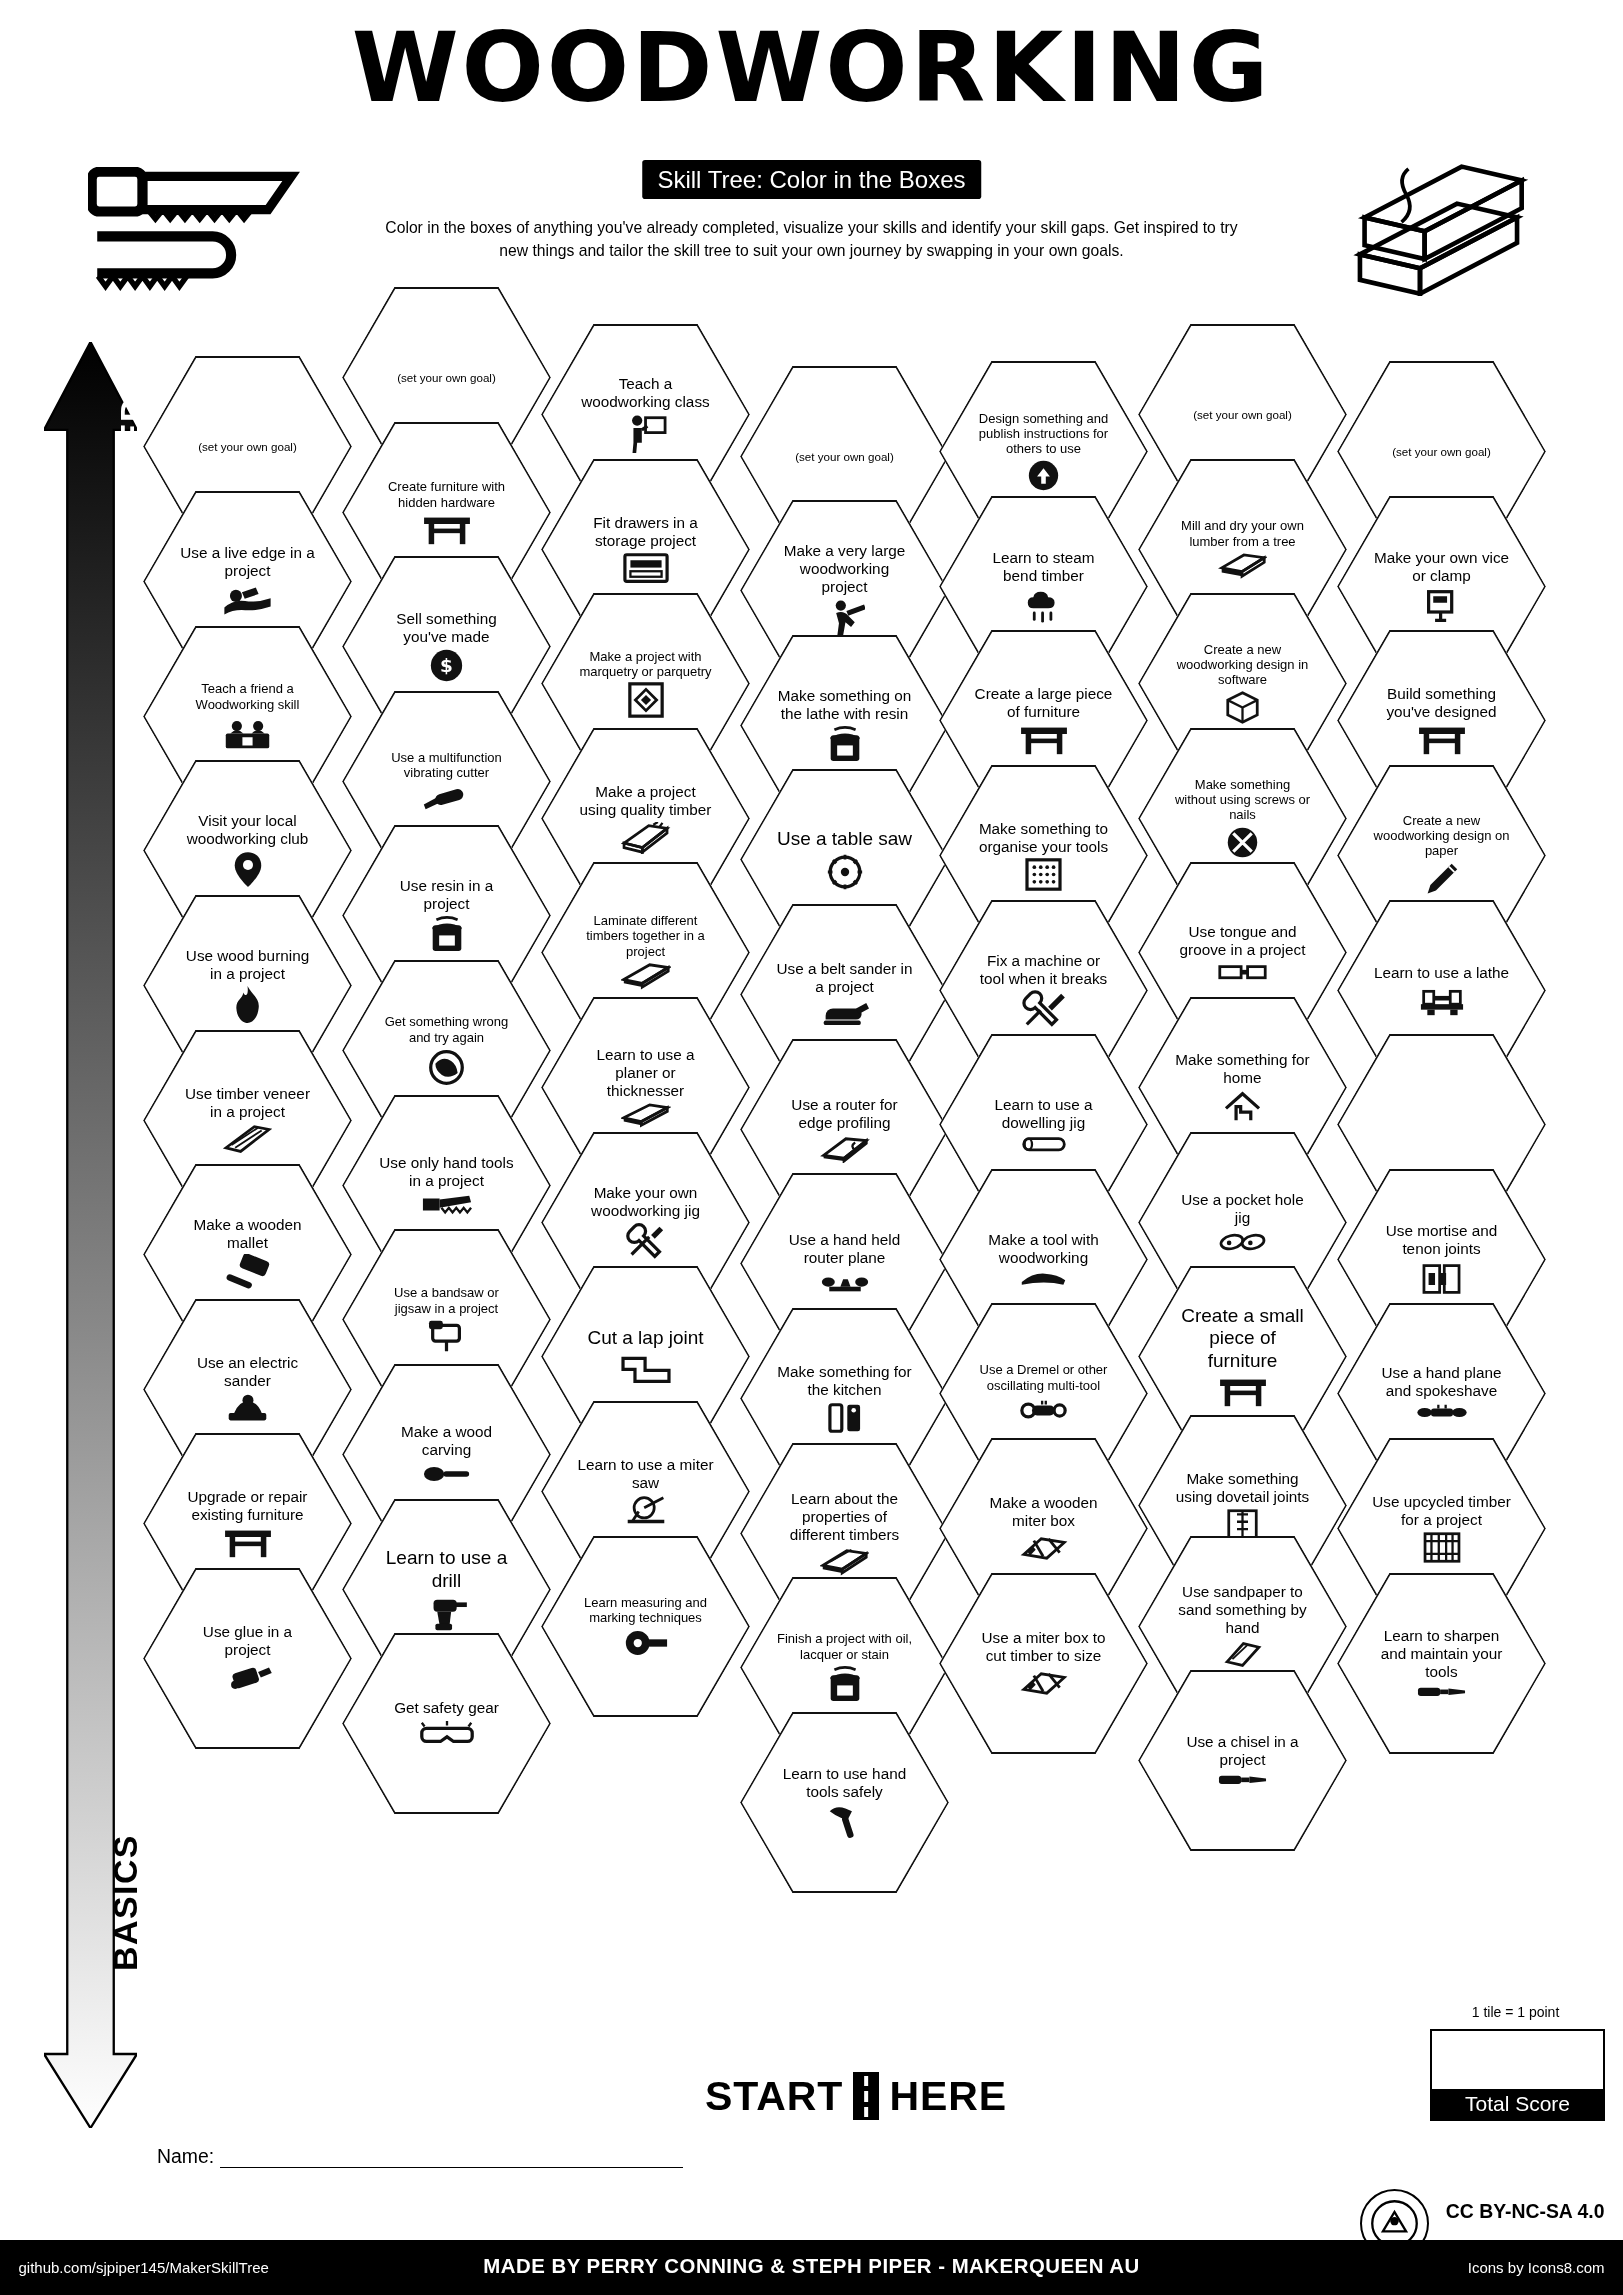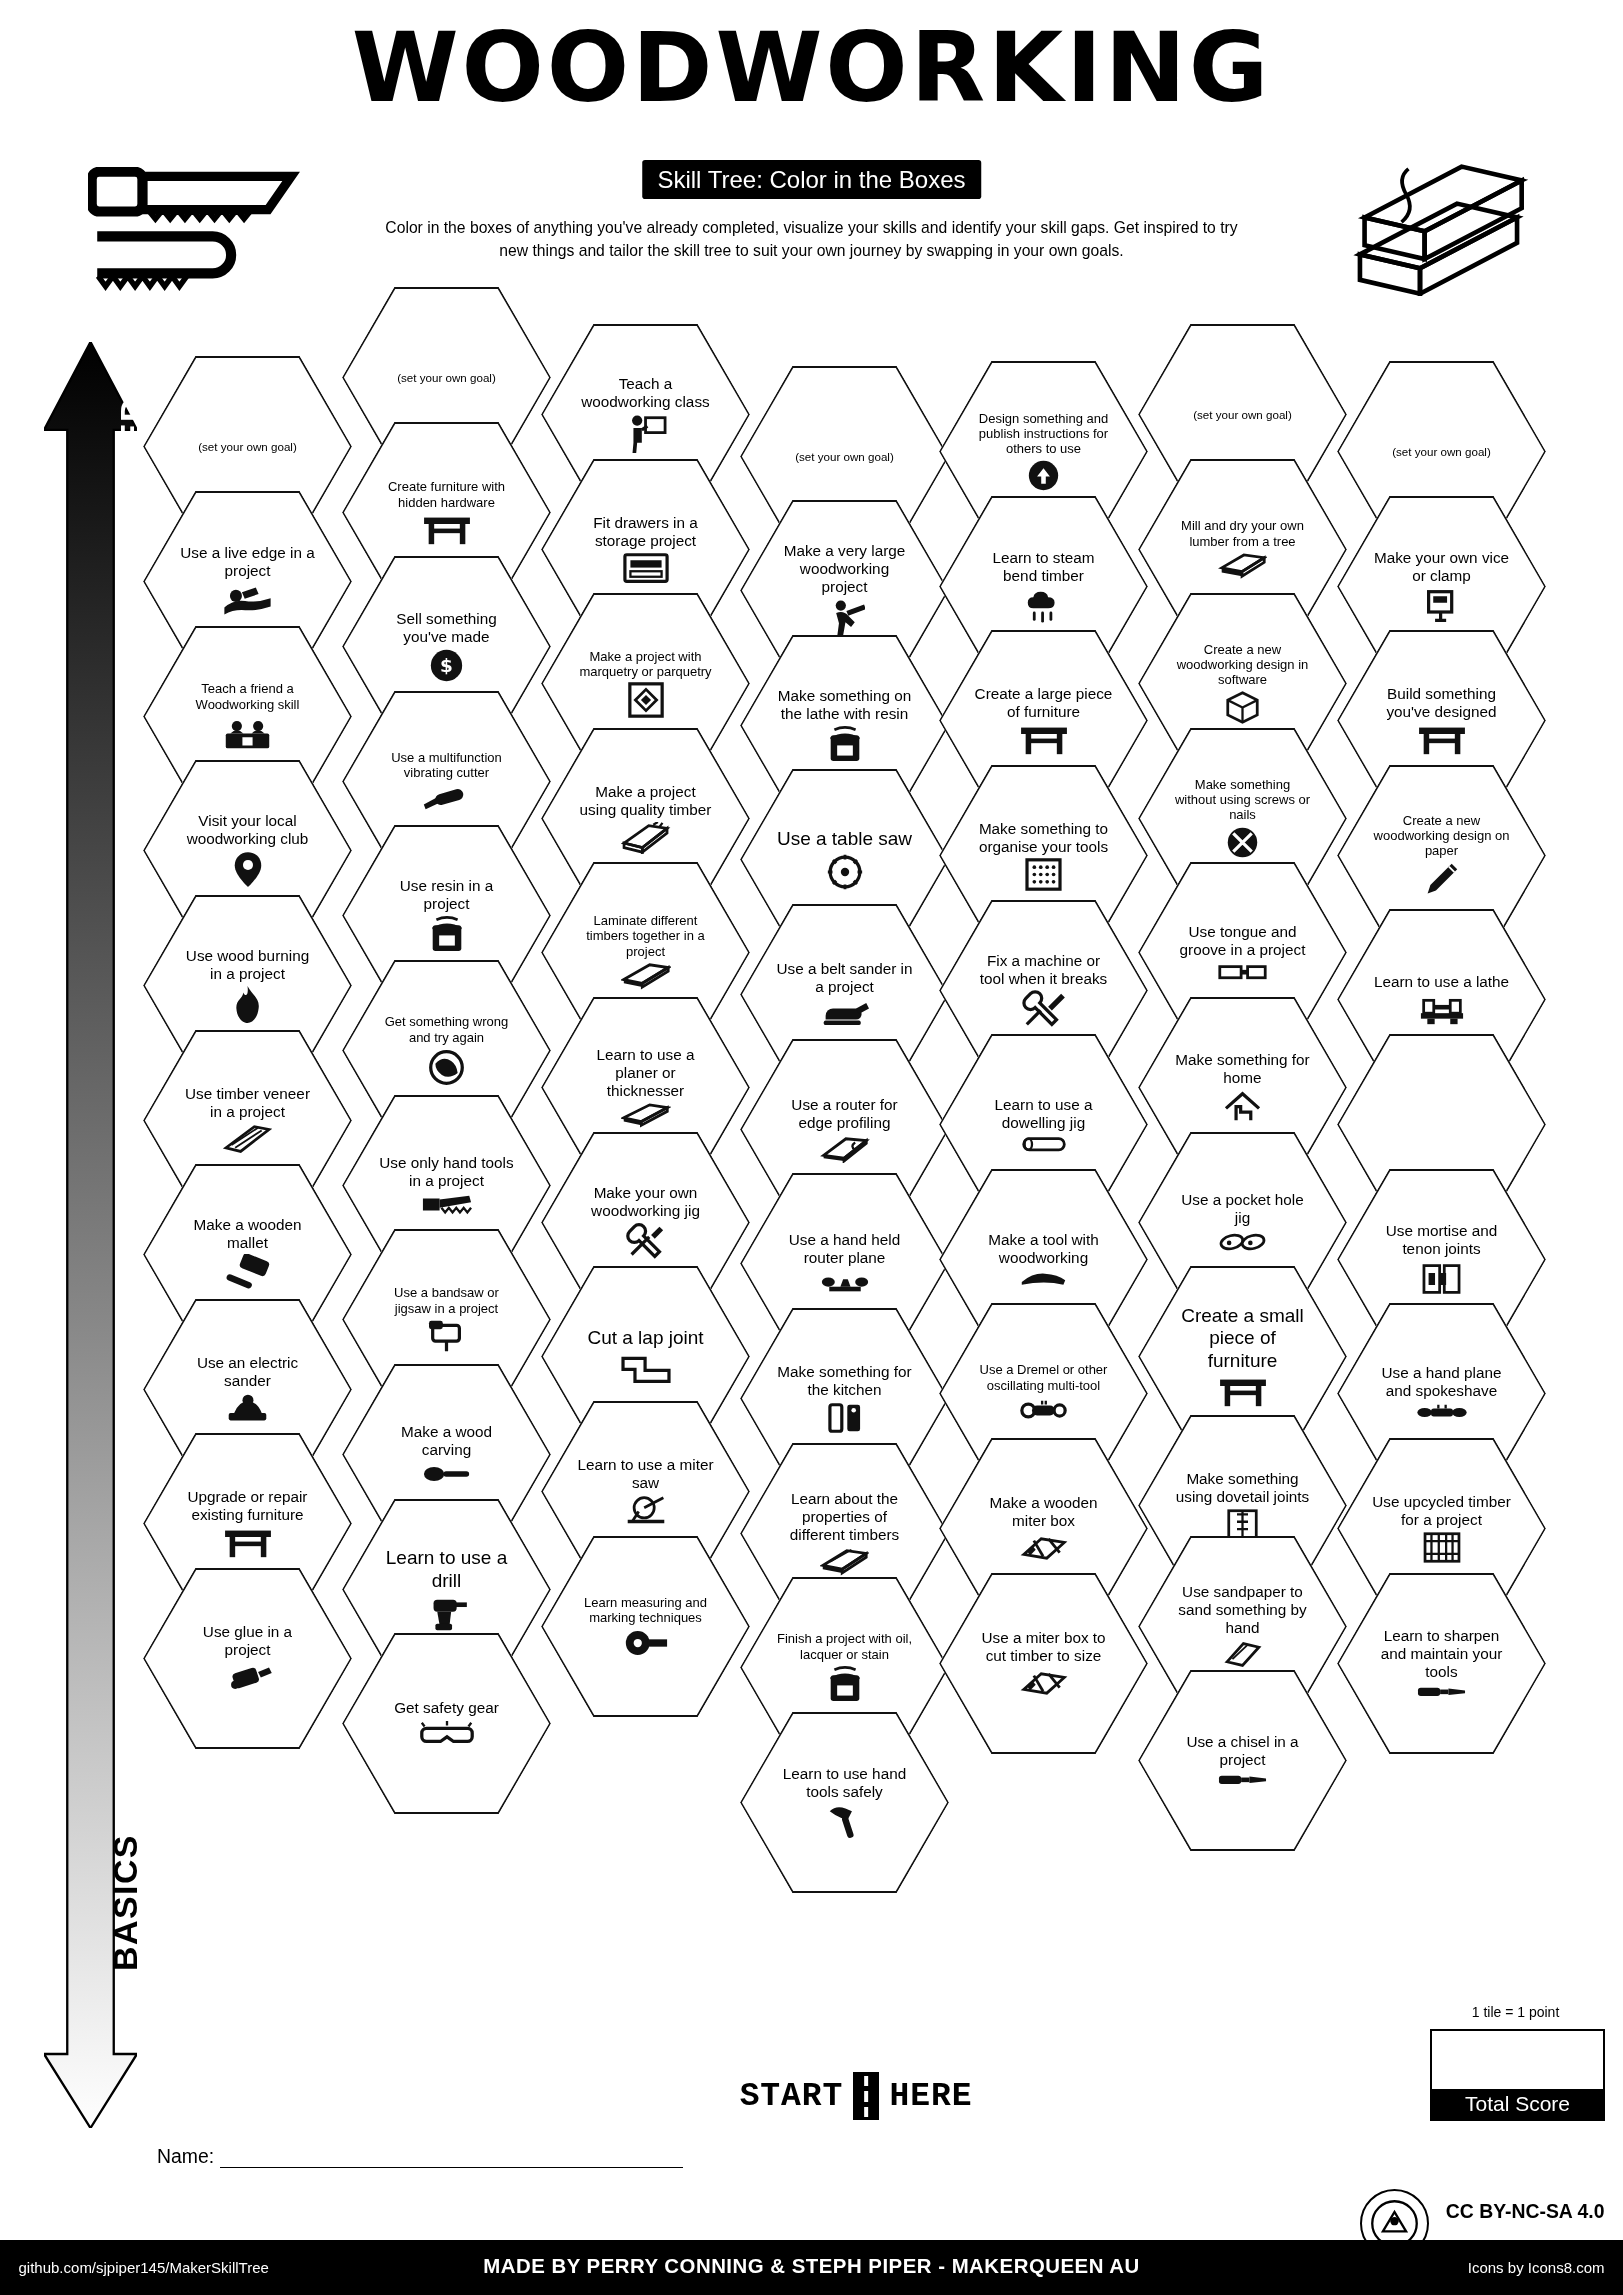--- a/index.html
+++ b/index.html
@@ -72,21 +72,21 @@
   .hex .label.small { font-size:13px; }
   .hex .label.big { font-size:19px; }
   .hex .label.goal { font-size:11.6px; }
   .hex .glyph { font-size:30.5px; line-height:1; }
   .hex svg { display:block; }
 
   
   #start-here {
     position:absolute; left:680px; top:2068px; width:352px; height:56px;
     display:flex; align-items:center; justify-content:center; gap:10.2px;
-    font-size:33px; font-weight:bold; letter-spacing:0.9px;font-family:Liberation Mono, monospace;
+    font-size:41px; font-weight:bold; letter-spacing:0.9px;
   }
   #road { width:26px; height:48px; background:#000; position:relative; }
   #road .dash { position:absolute; left:50%; transform:translateX(-50%); width:3.7px; background:#fff; }
 
   #name-row { position:absolute; left:157px; top:2145px; font-size:19.4px; }
   #name-line { display:inline-block; width:463px; border-bottom:1.9px solid #000; height:21px; vertical-align:bottom; }
 
   #score-box { position:absolute; left:1430px; top:2029px; width:171px; height:88px; border:2.3px solid #000; }
   #score-note { position:absolute; left:1430px; top:2004px; width:171px; text-align:center; font-size:14px; }
   #score-label { position:absolute; left:0; bottom:0; width:100%; background:#000; color:#fff; font-size:21px; text-align:center; padding:2.8px 0; box-sizing:border-box; }
@@ -1061,21 +1061,21 @@
       <div class="content">
         <div class="label small">Create a new woodworking design on paper</div>
         <div class="glyph">
           <svg width="37" height="37" viewBox="0 0 80 80">
             <path d="M62 6 L74 18 L28 64 L10 70 L16 52 Z" fill="#111"></path>
             <path d="M56 12 L68 24" stroke="#fff" stroke-width="4"></path>
           </svg>
         </div>
       </div>
     </div>
-    <div class="hex" style="left: 1337px; top: 900px; margin-top: 9px;">
+    <div class="hex" style="left: 1337px; top: 900px;">
       <div class="border"></div>
       <div class="inner"></div>
       <div class="content">
         <div class="label">Learn to use a lathe</div>
         <div class="glyph">
           <svg width="48" height="33" viewBox="0 0 104 72">
             <rect x="6" y="44" width="92" height="12" fill="#111"></rect>
             <rect x="12" y="16" width="22" height="28" fill="none" stroke="#111" stroke-width="6"></rect>
             <rect x="70" y="16" width="22" height="28" fill="none" stroke="#111" stroke-width="6"></rect>
             <rect x="34" y="26" width="36" height="10" fill="#111"></rect>

